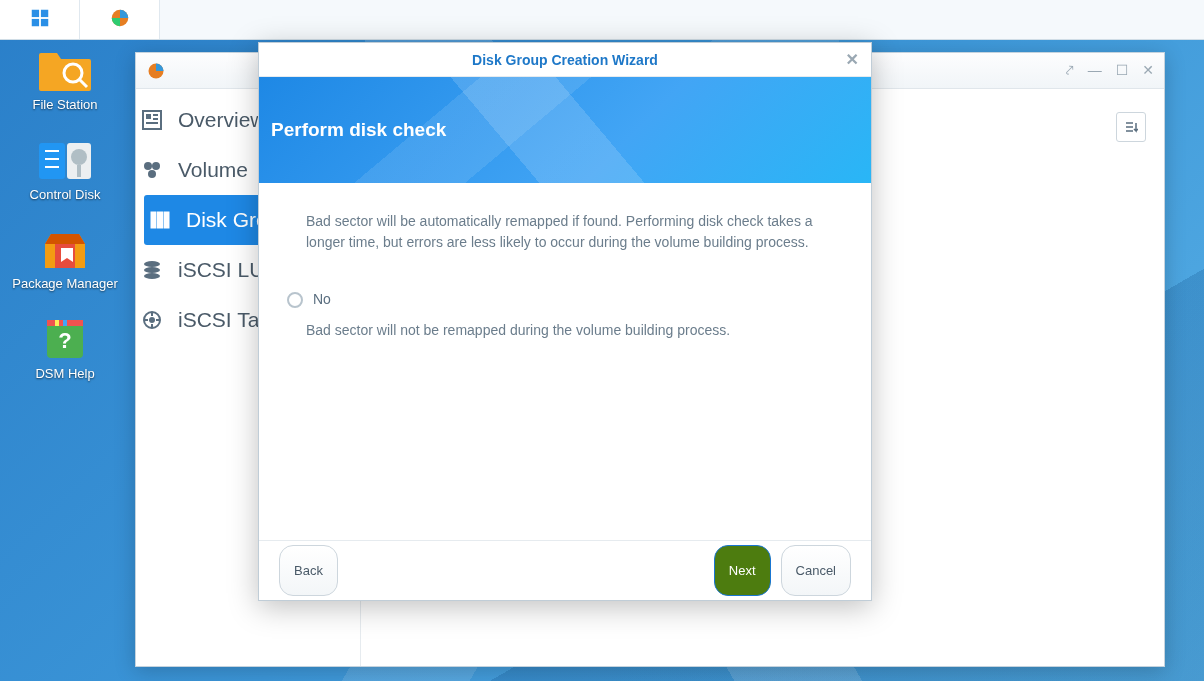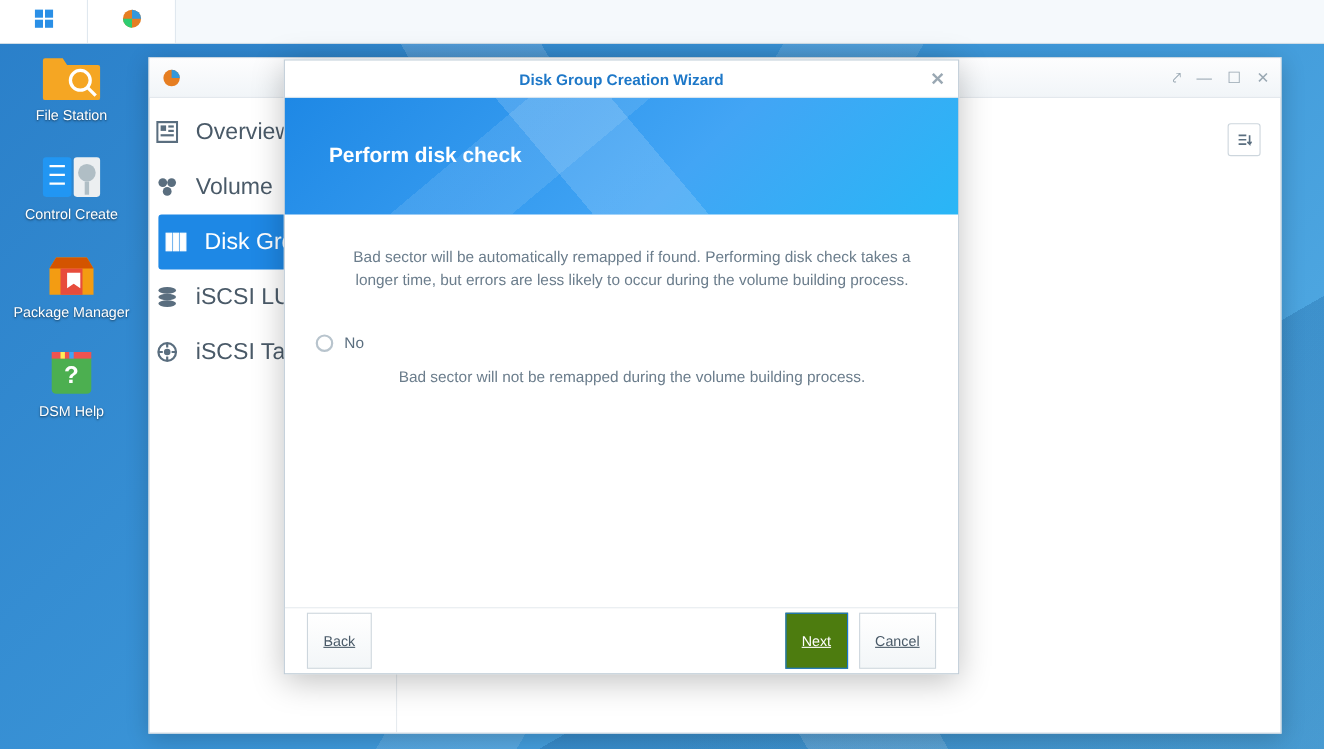--- a/index.html
+++ b/index.html
@@ -39,41 +39,41 @@
 
 .sidebar { width:225px; border-right:1px solid #e6ebef; padding-top:6px; }
 .sb-item { display:flex; align-items:center; height:50px; padding:0 6px; cursor:pointer; color:#4a5a68; font-size:21px; gap:14px; }
 .sb-item.active { background:#1e88e5; color:#fff; border-radius:3px; margin:0 8px; }
 .sb-item.active .sb-ic svg path, .sb-item.active .sb-ic svg rect, .sb-item.active .sb-ic svg circle { fill:#fff; stroke:#fff; }
 .sb-ic { width:22px; display:flex; }
 
 
 .main { flex:1; padding:12px 18px; position:relative; }
 .toolbar { display:flex; align-items:center; }
-.btn { background:linear-gradient(#fff,#f3f6f8); border:1px solid #cdd6dd; border-radius:0; padding:17px 14px; font-size:13px; color:#4a5a68; cursor:pointer;text-decoration:underline; }
+.btn { background:linear-gradient(#fff,#f3f6f8); border:1px solid #cdd6dd; border-radius:14px; padding:17px 14px; font-size:13px; color:#4a5a68; cursor:pointer; }
 .btn.primary { background:#4d7c0f; border-color:#1976d2; color:#fff; }
 .tb-sort { margin-left:auto; width:30px; height:30px; border:1px solid #cdd6dd; border-radius:3px; display:flex; align-items:center; justify-content:center; cursor:pointer; }
 
 
-.dialog { position:absolute; top:54px; left:258px; width:614px; height:559px; background:#fff; border:1px solid #c0cdd7; box-shadow:0 6px 28px rgba(0,0,0,0.25); display:flex; flex-direction:column; z-index:20; }
+.dialog { position:absolute; top:42px; left:258px; width:614px; height:559px; background:#fff; border:1px solid #c0cdd7; box-shadow:0 6px 28px rgba(0,0,0,0.25); display:flex; flex-direction:column; z-index:20; }
 .dlg-title { height:34px; display:flex; align-items:center; justify-content:center; color:#1e78c8; font-size:14px; font-weight:600; border-bottom:1px solid #e6ebef; position:relative; }
 .dlg-close { position:absolute; right:12px; color:#9aa8b3; cursor:pointer; font-size:16px; }
-.dlg-banner { height:106px; background:linear-gradient(135deg,#1e88e5 0%,#42a5f5 60%,#29b6f6 100%); display:flex; align-items:center; padding:0 40px; position:relative; overflow:hidden; }
+.dlg-banner { height:106px; background:linear-gradient(135deg,#1e88e5 0%,#42a5f5 60%,#29b6f6 100%); display:flex; align-items:center; padding:0 12px; position:relative; overflow:hidden; }
 .dlg-banner::before { content:""; position:absolute; inset:0; background:
   linear-gradient(50deg, transparent 40%, rgba(255,255,255,0.15) 40% 55%, transparent 55%),
   linear-gradient(-40deg, transparent 55%, rgba(255,255,255,0.1) 55% 70%, transparent 70%);
 }
 .dlg-banner h2 { color:#fff; font-size:19px; font-weight:600; position:relative; }
 .dlg-body { flex:1; padding:28px 28px 0; color:#5a6e7f; font-size:14px; line-height:1.5; overflow:hidden; position:relative; }
 .opt { margin-bottom:28px; }
 .opt-row { display:flex; align-items:center; gap:10px; margin-bottom:10px; }
 .radio { width:16px; height:16px; border-radius:50%; border:2px solid #1e88e5; display:inline-flex; align-items:center; justify-content:center; flex-shrink:0; }
 .radio.off { border-color:#b8c4cd; }
 .radio .dot { width:8px; height:8px; border-radius:50%; background:#1e88e5; }
-.opt-desc { margin-left:19px; color:#6b7d8c;text-align:center; }
+.opt-desc { margin-left:19px; color:#6b7d8c; }
 .dlg-footer { height:60px; border-top:1px solid #e6ebef; display:flex; align-items:center; padding:0 20px; gap:10px; }
 .dlg-footer .spacer { flex:1; }
 
 
 .watermark { position:absolute; top:50%; left:50%; transform:translate(-50%,-50%); text-align:center; pointer-events:none; opacity:0.6; }
 .watermark .wifi { width:90px; height:60px; margin:0 auto 4px; position:relative; }
 .watermark .wifi span { position:absolute; border:4px solid #2779c4; border-bottom:none; border-left-color:transparent; border-right-color:transparent; border-radius:50% 50% 0 0 / 100% 100% 0 0; left:50%; transform:translateX(-50%); }
 .watermark .wifi .a1 { width:20px; height:10px; bottom:14px; }
 .watermark .wifi .a2 { width:44px; height:22px; bottom:14px; }
 .watermark .wifi .a3 { width:70px; height:35px; bottom:14px; }
@@ -123,21 +123,21 @@
       <svg width="56" height="44" viewBox="0 0 56 44">
           <rect x="2" y="4" width="26" height="36" rx="3" fill="#2196f3"></rect>
           <rect x="30" y="4" width="24" height="36" rx="3" fill="#eceff1"></rect>
           <line x1="8" y1="12" x2="22" y2="12" stroke="#fff" stroke-width="2"></line>
           <line x1="8" y1="20" x2="22" y2="20" stroke="#fff" stroke-width="2"></line>
           <line x1="8" y1="28" x2="22" y2="28" stroke="#fff" stroke-width="2"></line>
           <circle cx="42" cy="18" r="8" fill="#b0bec5"></circle>
           <rect x="40" y="26" width="4" height="12" fill="#b0bec5"></rect>
         </svg>
     </div>
-    <div class="di-lbl">Control Create</div>
+    <div class="di-lbl">Control Disk</div>
   </div>
   <div class="di">
     <div class="di-ic">
       <svg width="56" height="44" viewBox="0 0 56 44">
           <path d="M8 16 L8 40 L48 40 L48 16 L42 6 L14 6 Z" fill="#f39c12"></path>
           <path d="M8 16 L48 16 L42 6 L14 6 Z" fill="#d35400"></path>
           <rect x="18" y="16" width="20" height="24" fill="#e74c3c"></rect>
           <path d="M24 20 L24 34 L30 30 L36 34 L36 20 Z" fill="#fff"></path>
         </svg>
     </div>

